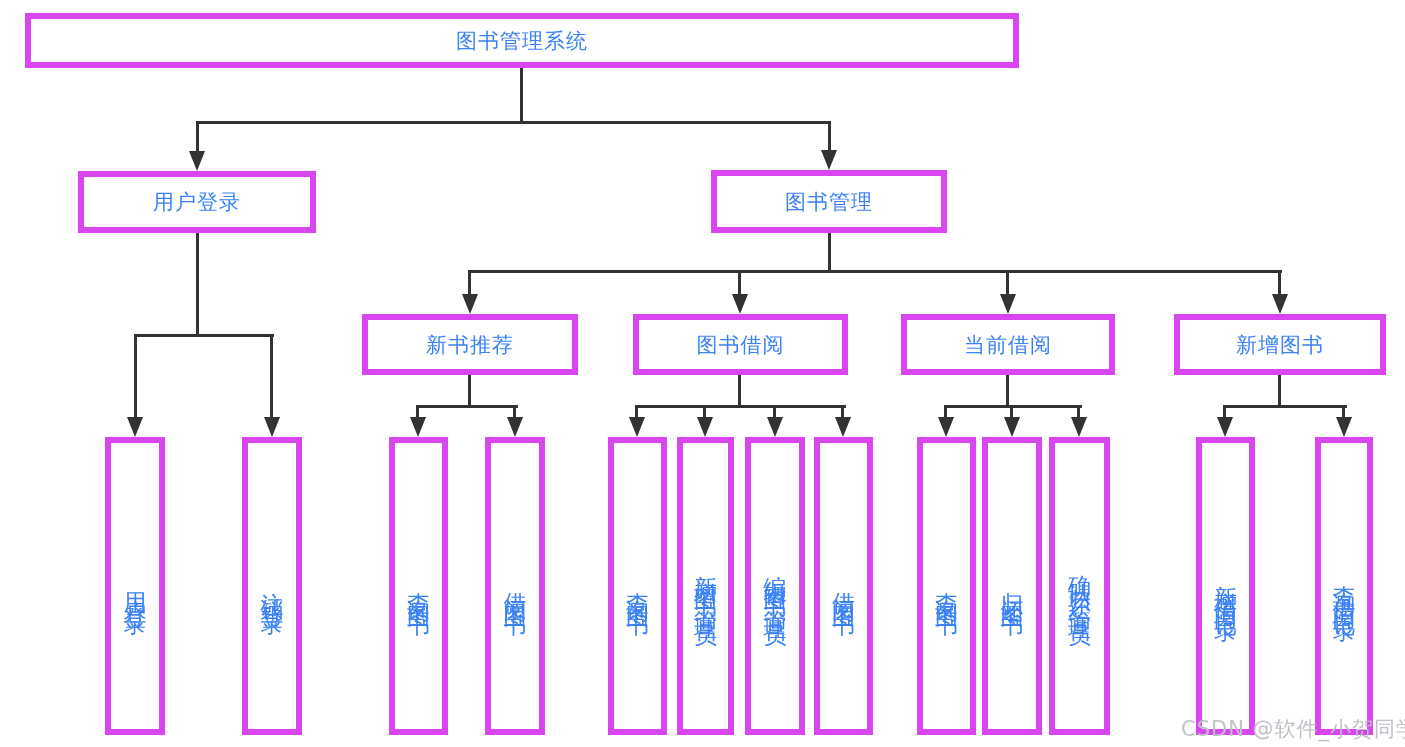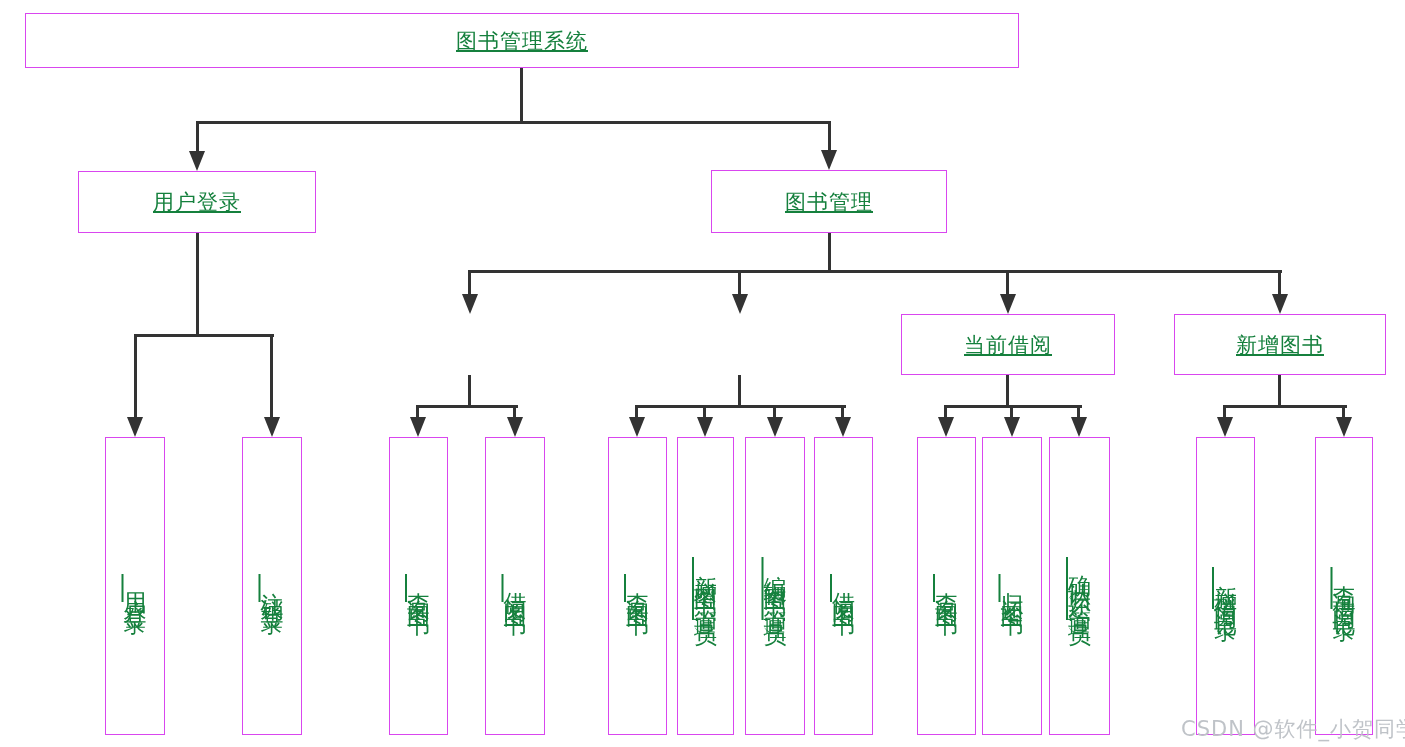--- a/index.html
+++ b/index.html
@@ -7,30 +7,29 @@
     position: relative;
     width: 1405px;
     height: 747px;
     background: #ffffff;
     font-family: "DejaVu Sans", "Liberation Sans", sans-serif;
     overflow: hidden;
   }
   .box {
     position: absolute;
     background: #ffffff;
-    border: 1px solid #d946ef;
+    border: 6px solid #d946ef;
     box-sizing: border-box;
     display: flex;
     align-items: center;
     justify-content: center;
     font-size: 21px;
-    color: #15803d;
+    color: #3b82f6;
     letter-spacing: 1px;
     z-index: 2;
-    text-decoration: underline;
   }
   .vbox {
     writing-mode: vertical-rl;
     text-orientation: mixed;
     font-size: 23px;
     letter-spacing: 7px;
     line-height: 1;
     padding-top: 4px;
   }
   .vl { position: absolute; width: 3px; background: #333333; z-index: 1; }
@@ -80,20 +79,22 @@
   <div class="hl" style="left:468px; top:270px; width:814px;"></div>
   <div class="vl" style="left:468px; top:270px; height:27px;"></div>
   <div class="ar" style="left:462px; top:294px;"></div>
   <div class="vl" style="left:738px; top:270px; height:27px;"></div>
   <div class="ar" style="left:732px; top:294px;"></div>
   <div class="vl" style="left:1006px; top:270px; height:27px;"></div>
   <div class="ar" style="left:1000px; top:294px;"></div>
   <div class="vl" style="left:1278px; top:270px; height:27px;"></div>
   <div class="ar" style="left:1272px; top:294px;"></div>
 
+  <div class="box" style="left:362px; top:314px; width:216px; height:61px;">新书推荐</div>
+  <div class="box" style="left:633px; top:314px; width:215px; height:61px;">图书借阅</div>
   <div class="box" style="left:901px; top:314px; width:214px; height:61px;">当前借阅</div>
   <div class="box" style="left:1174px; top:314px; width:212px; height:61px;">新增图书</div>
 
   <div class="vl" style="left:468px; top:375px; height:33px;"></div>
   <div class="hl" style="left:416px; top:405px; width:102px;"></div>
   <div class="vl" style="left:416px; top:405px; height:14px;"></div>
   <div class="ar" style="left:410px; top:417px;"></div>
   <div class="vl" style="left:513px; top:405px; height:14px;"></div>
   <div class="ar" style="left:507px; top:417px;"></div>
 

